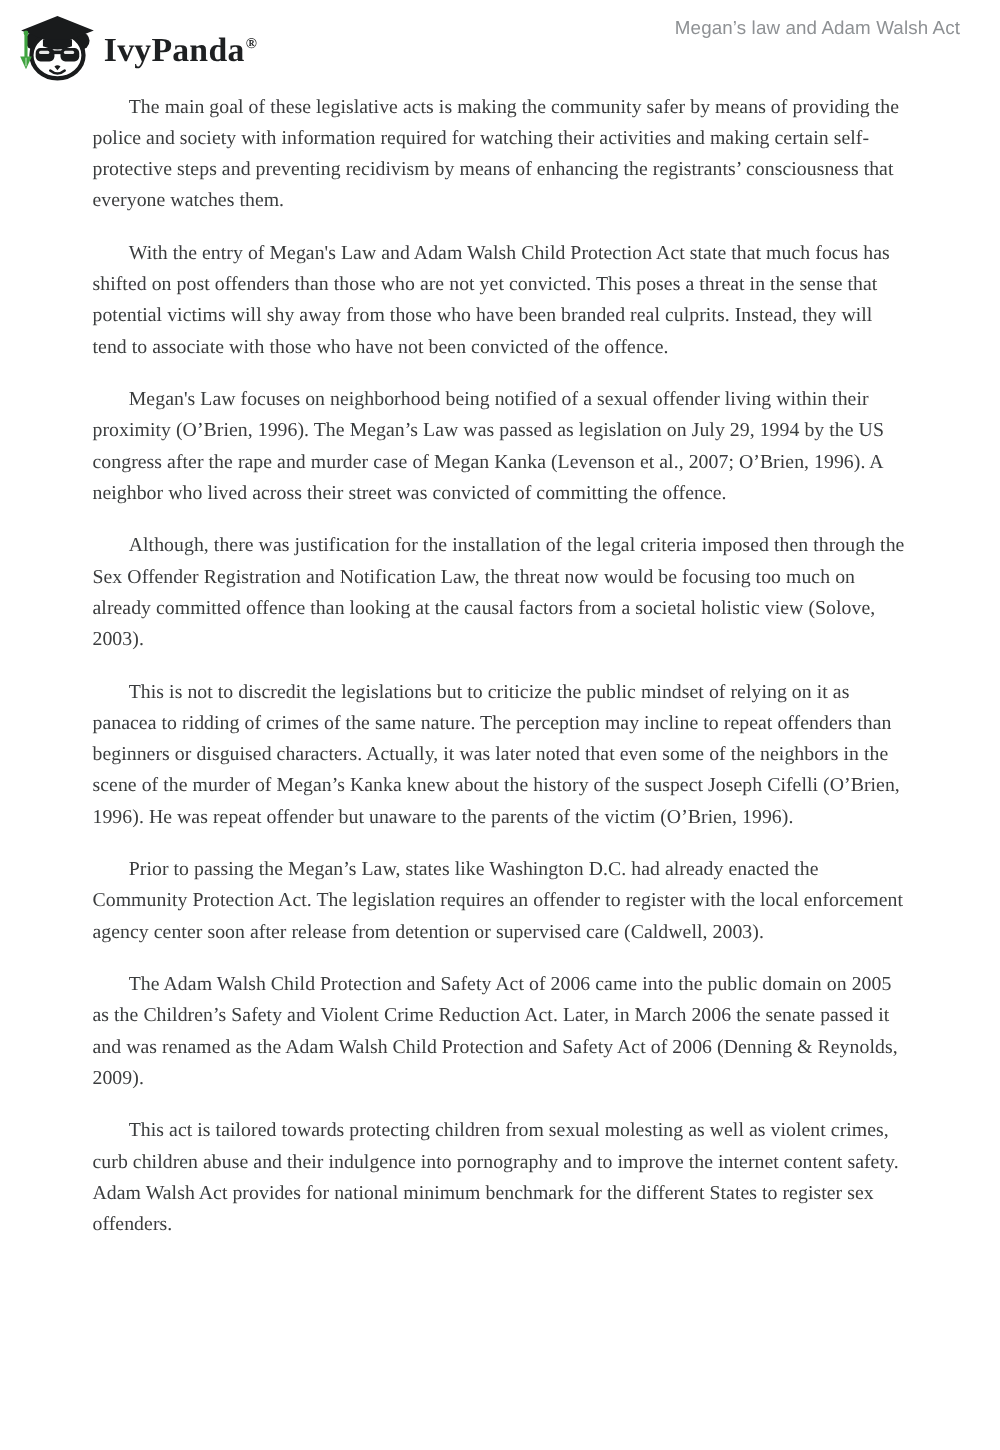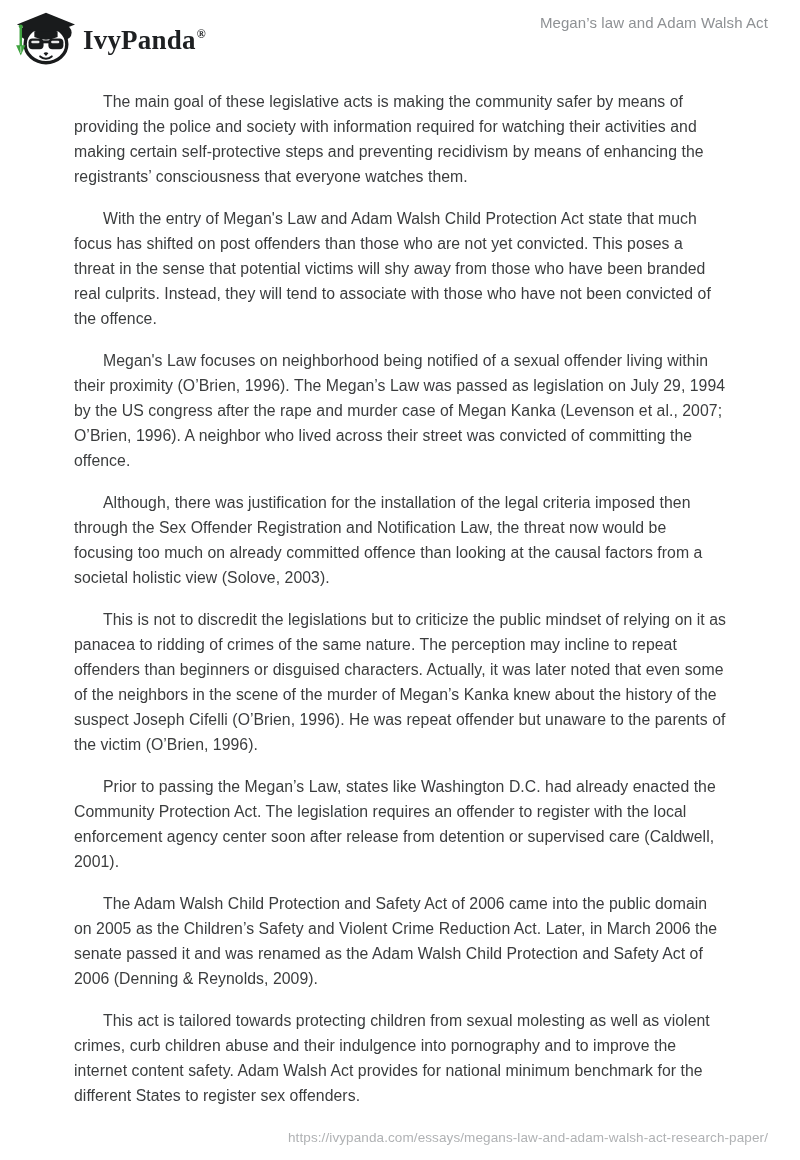--- a/index.html
+++ b/index.html
@@ -56,23 +56,24 @@
     color: #8e9194;
     letter-spacing: 0.1px;
   }
   .content {
     padding: 3px 74px 0 74px;
     font-size: 15.8px;
     line-height: 25px;
     color: #3b3d3e;
   }
   .para {
-    margin: 16px 0 17px 0;
+    margin: 0 0 17px 0;
     text-indent: 29px;
     letter-spacing: 0.05px;
+    font-family: Liberation Serif, serif;
   }
   .footer {
     position: absolute;
     right: 32px;
     bottom: 14px;
   }
   .source-url {
     font-size: 13.5px;
     color: #b0b2b4;
     text-decoration: none;
@@ -116,22 +117,19 @@
     </div>
     <div class="doc-title">Megan’s law and Adam Walsh Act</div>
   </header>
 
   <main class="content">
     <p class="para">The main goal of these legislative acts is making the community safer by means of providing the police and society with information required for watching their activities and making certain self-protective steps and preventing recidivism by means of enhancing the registrants’ consciousness that everyone watches them.</p>
     <p class="para">With the entry of Megan's Law and Adam Walsh Child Protection Act state that much focus has shifted on post offenders than those who are not yet convicted. This poses a threat in the sense that potential victims will shy away from those who have been branded real culprits. Instead, they will tend to associate with those who have not been convicted of the offence.</p>
     <p class="para">Megan's Law focuses on neighborhood being notified of a sexual offender living within their proximity (O’Brien, 1996). The Megan’s Law was passed as legislation on July 29, 1994 by the US congress after the rape and murder case of Megan Kanka (Levenson et al., 2007; O’Brien, 1996). A neighbor who lived across their street was convicted of committing the offence.</p>
     <p class="para">Although, there was justification for the installation of the legal criteria imposed then through the Sex Offender Registration and Notification Law, the threat now would be focusing too much on already committed offence than looking at the causal factors from a societal holistic view (Solove, 2003).</p>
     <p class="para">This is not to discredit the legislations but to criticize the public mindset of relying on it as panacea to ridding of crimes of the same nature. The perception may incline to repeat offenders than beginners or disguised characters. Actually, it was later noted that even some of the neighbors in the scene of the murder of Megan’s Kanka knew about the history of the suspect Joseph Cifelli (O’Brien, 1996). He was repeat offender but unaware to the parents of the victim (O’Brien, 1996).</p>
-    <p class="para">Prior to passing the Megan’s Law, states like Washington D.C. had already enacted the Community Protection Act. The legislation requires an offender to register with the local enforcement agency center soon after release from detention or supervised care (Caldwell, 2001).</p>
+    <p class="para">Prior to passing the Megan’s Law, states like Washington D.C. had already enacted the Community Protection Act. The legislation requires an offender to register with the local enforcement agency center soon after release from detention or supervised care (Caldwell, 2003).</p>
     <p class="para">The Adam Walsh Child Protection and Safety Act of 2006 came into the public domain on 2005 as the Children’s Safety and Violent Crime Reduction Act. Later, in March 2006 the senate passed it and was renamed as the Adam Walsh Child Protection and Safety Act of 2006 (Denning &amp; Reynolds, 2009).</p>
     <p class="para">This act is tailored towards protecting children from sexual molesting as well as violent crimes, curb children abuse and their indulgence into pornography and to improve the internet content safety. Adam Walsh Act provides for national minimum benchmark for the different States to register sex offenders.</p>
   </main>
 
-  <footer class="footer">
-    <a class="source-url" href="#">https://ivypanda.com/essays/megans-law-and-adam-walsh-act-research-paper/</a>
-  </footer>
 
 </div>
 
 </body></html>

